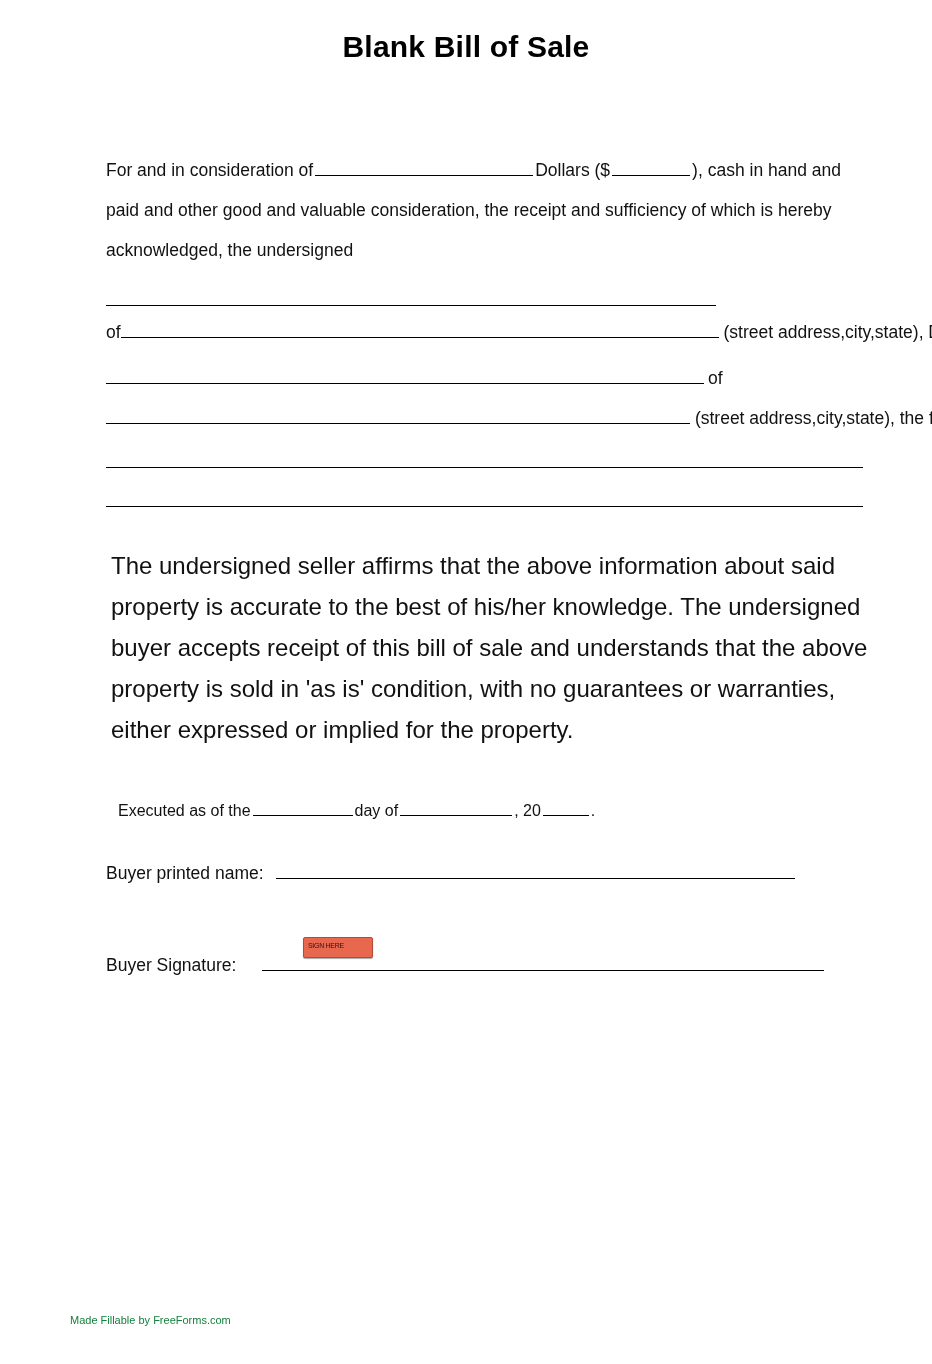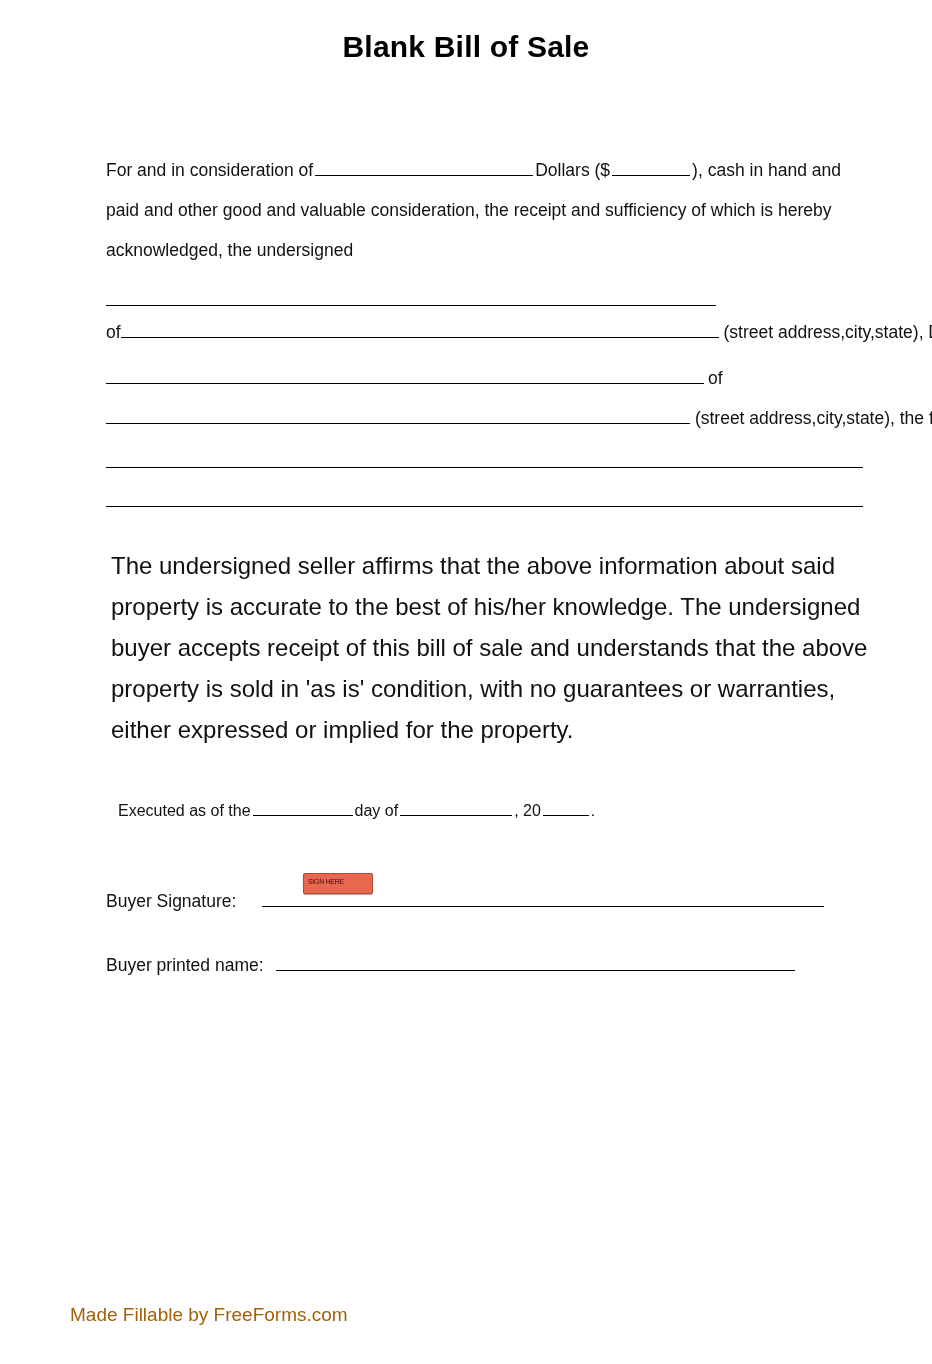--- a/index.html
+++ b/index.html
@@ -157,22 +157,22 @@
     font-family: "Liberation Sans", sans-serif;
     color: #3a1008;
     letter-spacing: -0.3px;
     transform: scaleY(0.9);
     white-space: nowrap;
   }
   .footer {
     position: absolute;
     left: 70px;
     bottom: 38px;
-    font-size: 19px;
-    color: #a16207;
+    font-size: 11px;
+    color: #15803d;
   }
 </style>
 </head>
 <body>
 
 <div class="page">
 
   <h1 class="doc-title">Blank Bill of Sale</h1>
 
   <div class="body-block">
@@ -200,31 +200,31 @@
     <div class="rule rule-wide" style="margin-top:29px;"></div>
     <div class="rule rule-wide" style="margin-top:38px;"></div>
 
     <p class="para" style="margin-top:38px;">The undersigned seller affirms that the above information about said property is accurate to the best of his/her knowledge. The undersigned buyer accepts receipt of this bill of sale and understands that the above property is sold in 'as is' condition, with no guarantees or warranties, either expressed or implied for the property.</p>
 
     <div class="executed" style="margin-top:48px;">
       <span>Executed as of the</span><span class="fill fill-day"></span><span>day of</span><span class="fill fill-month"></span><span>, 20</span><span class="fill fill-year"></span><span>.</span>
     </div>
 
 
+
+    <div class="sig-row" style="margin-top:42px;">
+      <span class="sig-label">Buyer printed name:</span>
+      <span class="sig-line" style="width:519px; margin-left:8px;"></span>
+    </div>
 
     <div class="sig-row" style="margin-top:70px;">
       <span class="sig-label">Buyer   Signature:</span>
       <span class="sig-line" style="width:562px; margin-left:21px;"></span>
       <span class="sign-stamp" style="left:197px; top:-17px;">
         <span class="sign-stamp-text">SIGN HERE</span>
       </span>
     </div>
 
-    <div class="sig-row" style="margin-top:42px;">
-      <span class="sig-label">Buyer printed name:</span>
-      <span class="sig-line" style="width:519px; margin-left:8px;"></span>
-    </div>
-
   </div>
 
   <div class="footer">Made Fillable by FreeForms.com</div>
 
 </div>
 
 </body></html>

